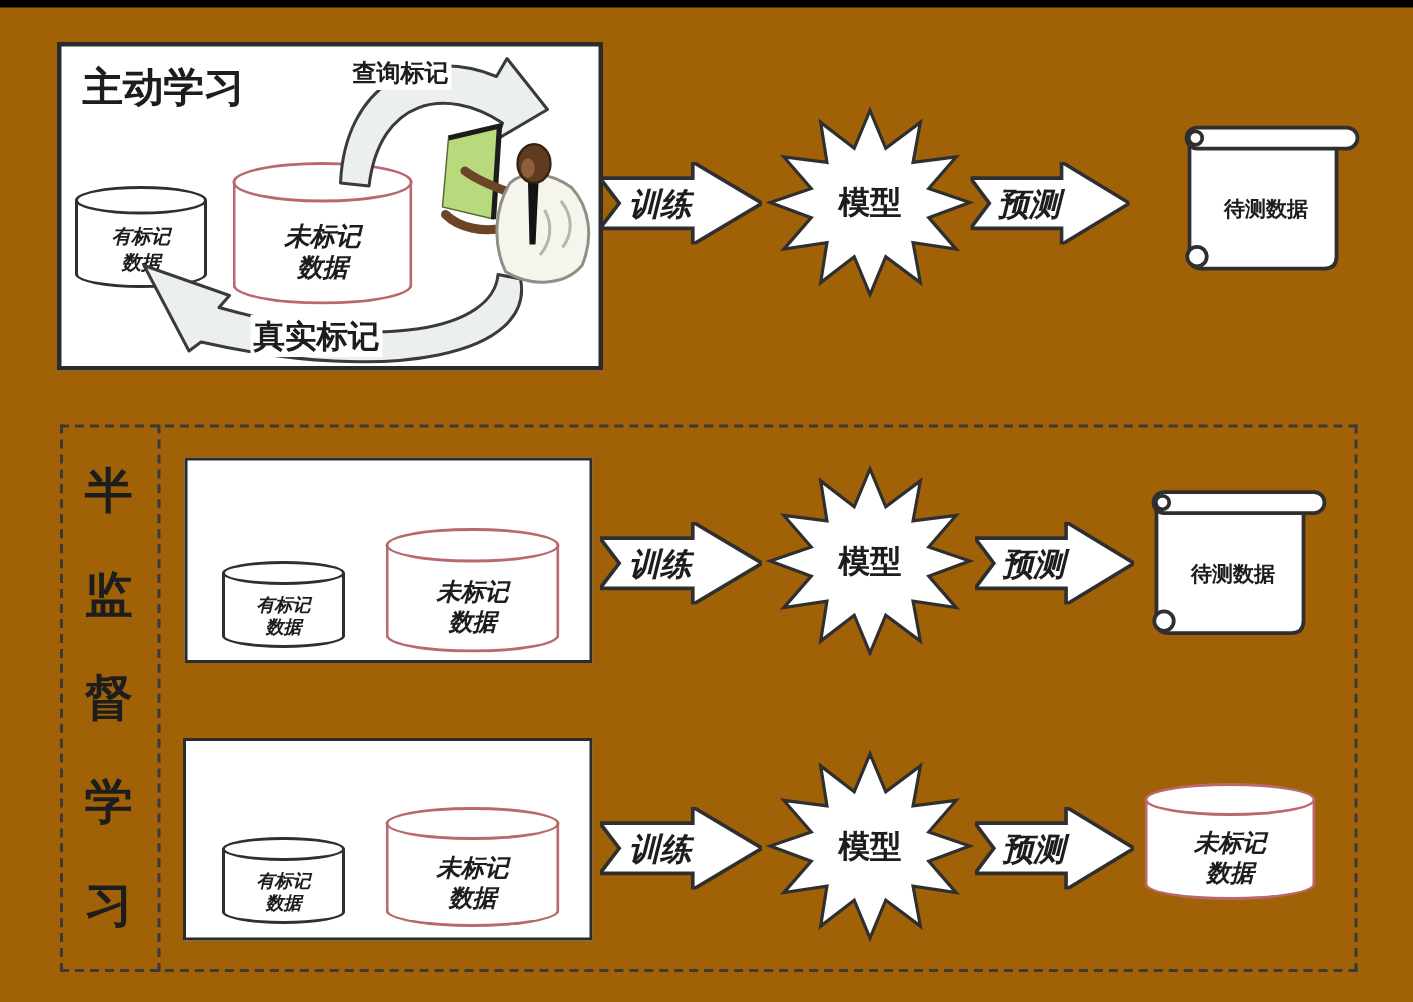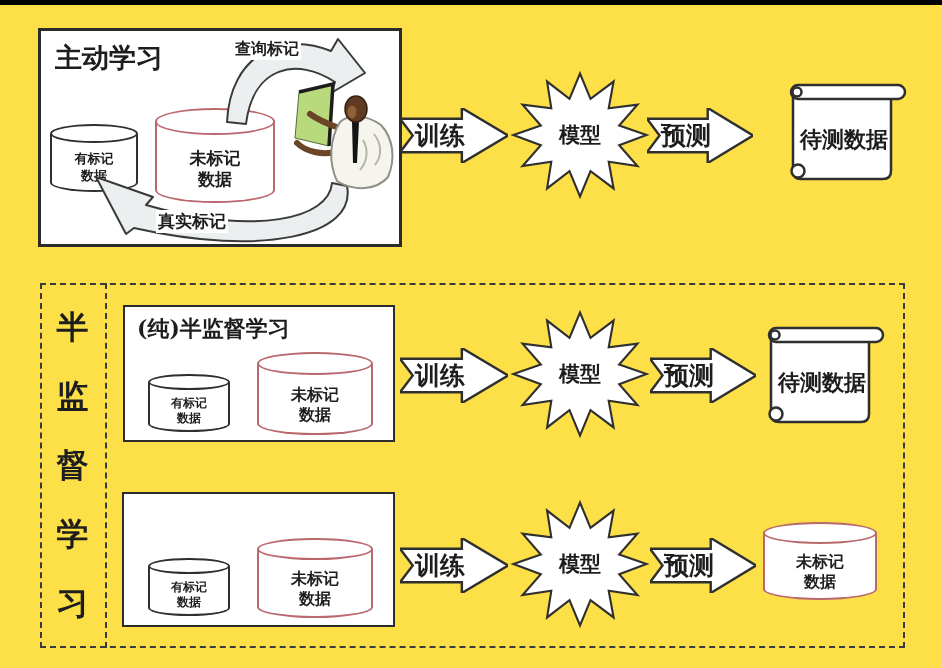--- a/index.html
+++ b/index.html
@@ -1,55 +1,55 @@
 <!DOCTYPE html>
 <html><head>
 <meta charset="utf-8">
 <style>
   html,body{margin:0;padding:0;background:#fff;}
-  .canvas{position:relative;width:942px;height:668px;background:#fde047;overflow:hidden;
+  .canvas{position:relative;width:942px;height:668px;background:#a16207;overflow:hidden;
           font-family:"DejaVu Serif","Liberation Serif",serif;color:#1d1d1d;}
   .topbar{position:absolute;left:0;top:0;width:942px;height:5px;background:#000;}
   .box{position:absolute;background:#fff;border:3px solid #2b2b2b;box-sizing:border-box;}
   .box.thin{border-width:2.5px;}
   .dashed-box{position:absolute;border:2px dashed #3a3a3a;box-sizing:border-box;}
   .vdash{position:absolute;width:0;border-left:2px dashed #3a3a3a;}
   .title{position:absolute;font-weight:bold;white-space:nowrap;}
   .side-label{position:absolute;display:flex;flex-direction:column;align-items:center;
               justify-content:center;gap:25px;font-size:32px;font-weight:bold;}
   
   .cyl{position:absolute;}
   .cyl-body{position:absolute;left:0;right:0;top:14%;bottom:0;background:#fff;
             border:2.5px solid;border-top:none;box-sizing:border-box;
             border-radius:0 0 50% 50% / 0 0 16% 16%;}
   .cyl-top{position:absolute;left:0;right:0;top:0;height:28%;background:#fff;
            border:2.5px solid;border-radius:50%;box-sizing:border-box;}
   .c-black{border-color:#2f2f2f;}
   .c-red{border-color:#b9696d;}
   .cyl-label{position:absolute;left:0;right:0;top:30%;bottom:2%;display:flex;
              flex-direction:column;align-items:center;justify-content:center;
-             font-weight:bold;line-height:1.25;}
+             font-weight:bold;line-height:1.25;font-style:italic;}
   
   .barrow{position:absolute;width:108px;height:55px;}
   .barrow svg{width:100%;height:100%;display:block;}
   .barrow polygon{fill:#fff;stroke:#2f2f2f;stroke-width:2.5;stroke-linejoin:miter;}
   .barrow-label{position:absolute;left:8px;right:36px;top:0;bottom:0;display:flex;
-                align-items:center;justify-content:center;font-size:25px;font-weight:bold;}
+                align-items:center;justify-content:center;font-size:21px;font-weight:bold;font-style:italic;}
   
   .star{position:absolute;width:140px;height:130px;font-family:Liberation Mono, monospace;}
   .star svg{width:100%;height:100%;display:block;}
   .star polygon{fill:#fff;stroke:#2f2f2f;stroke-width:3;}
   .star-label{position:absolute;inset:0;display:flex;align-items:center;
               justify-content:center;font-size:21px;font-weight:bold;}
   
   .scroll{position:absolute;width:126px;height:102px;}
   .scroll svg{width:100%;height:100%;display:block;}
   .scroll path,.scroll rect,.scroll circle{fill:#fff;stroke:#2f2f2f;stroke-width:2.5;}
   .scroll-label{position:absolute;left:12px;right:16px;top:16px;bottom:4px;display:flex;
-                align-items:center;justify-content:center;font-size:22px;font-weight:bold;
+                align-items:center;justify-content:center;font-size:14px;font-weight:bold;
                 white-space:nowrap;}
   .overlay{position:absolute;left:0;top:0;width:942px;height:668px;pointer-events:none;}
   .arc-label{position:absolute;background:#fff;padding:0 2px;font-weight:bold;
              font-size:16px;white-space:nowrap;}
 </style>
 </head>
 <body>
 
 <div class="canvas">
 
@@ -87,21 +87,21 @@
       <path d="M336,152 C322,155 306,152 297,143" fill="none" stroke="#6b4526" stroke-width="6" stroke-linecap="round"></path>
       <path d="M340,122 C330,138 328,162 337,181 C354,192 377,190 388,177 C396,158 393,138 381,125 C367,115 350,113 340,122 Z" fill="#f5f5ee" stroke="#8f8f85" stroke-width="2"></path>
       <polygon points="352,122 359,122 357,163 353,163" fill="#141414"></polygon>
       <path d="M363,140 C369,150 367,162 360,170 M374,134 C382,144 382,156 375,165" fill="none" stroke="#b5b5a8" stroke-width="2"></path>
       <ellipse cx="356" cy="109" rx="11" ry="13" fill="#5f3b22" stroke="#33200f" stroke-width="1.5"></ellipse>
       <ellipse cx="352" cy="112" rx="4.5" ry="6.5" fill="#9c6a3f" opacity="0.8"></ellipse>
     </g>
   </svg>
 
   <div class="arc-label" style="left:233px;top:39px">查询标记</div>
-  <div class="arc-label" style="left:156px;top:210px;font-size:17px">真实标记</div>
+  <div class="arc-label" style="left:167px;top:210px;font-size:21px">真实标记</div>
 
   <div class="barrow" style="left:400px;top:108px">
     <svg viewBox="0 0 110 56" preserveAspectRatio="none">
       <polygon points="0,11 63,11 63,0 110,28 63,56 63,45 0,45 13,28"></polygon>
       </svg>
     <div class="barrow-label">训练</div>
   </div>
 
   <div class="star" style="left:510px;top:70px">
     <svg viewBox="0 0 200 180" preserveAspectRatio="none">
@@ -132,21 +132,20 @@
 
   <div class="side-label" style="left:40px;top:283px;width:65px;height:365px">
     <span>半</span>
     <span>监</span>
     <span>督</span>
     <span>学</span>
     <span>习</span>
   </div>
 
   <div class="box thin" style="left:123px;top:305px;width:272px;height:137px"></div>
-  <div class="title" style="left:137px;top:314px;font-size:22px">(纯)半监督学习</div>
 
   <div class="cyl" style="left:148px;top:374px;width:82px;height:58px">
     <div class="cyl-body c-black"></div>
     <div class="cyl-top c-black"></div>
     <div class="cyl-label" style="font-size:12px">
       <span>有标记</span>
       <span>数据</span>
     </div>
   </div>
 

